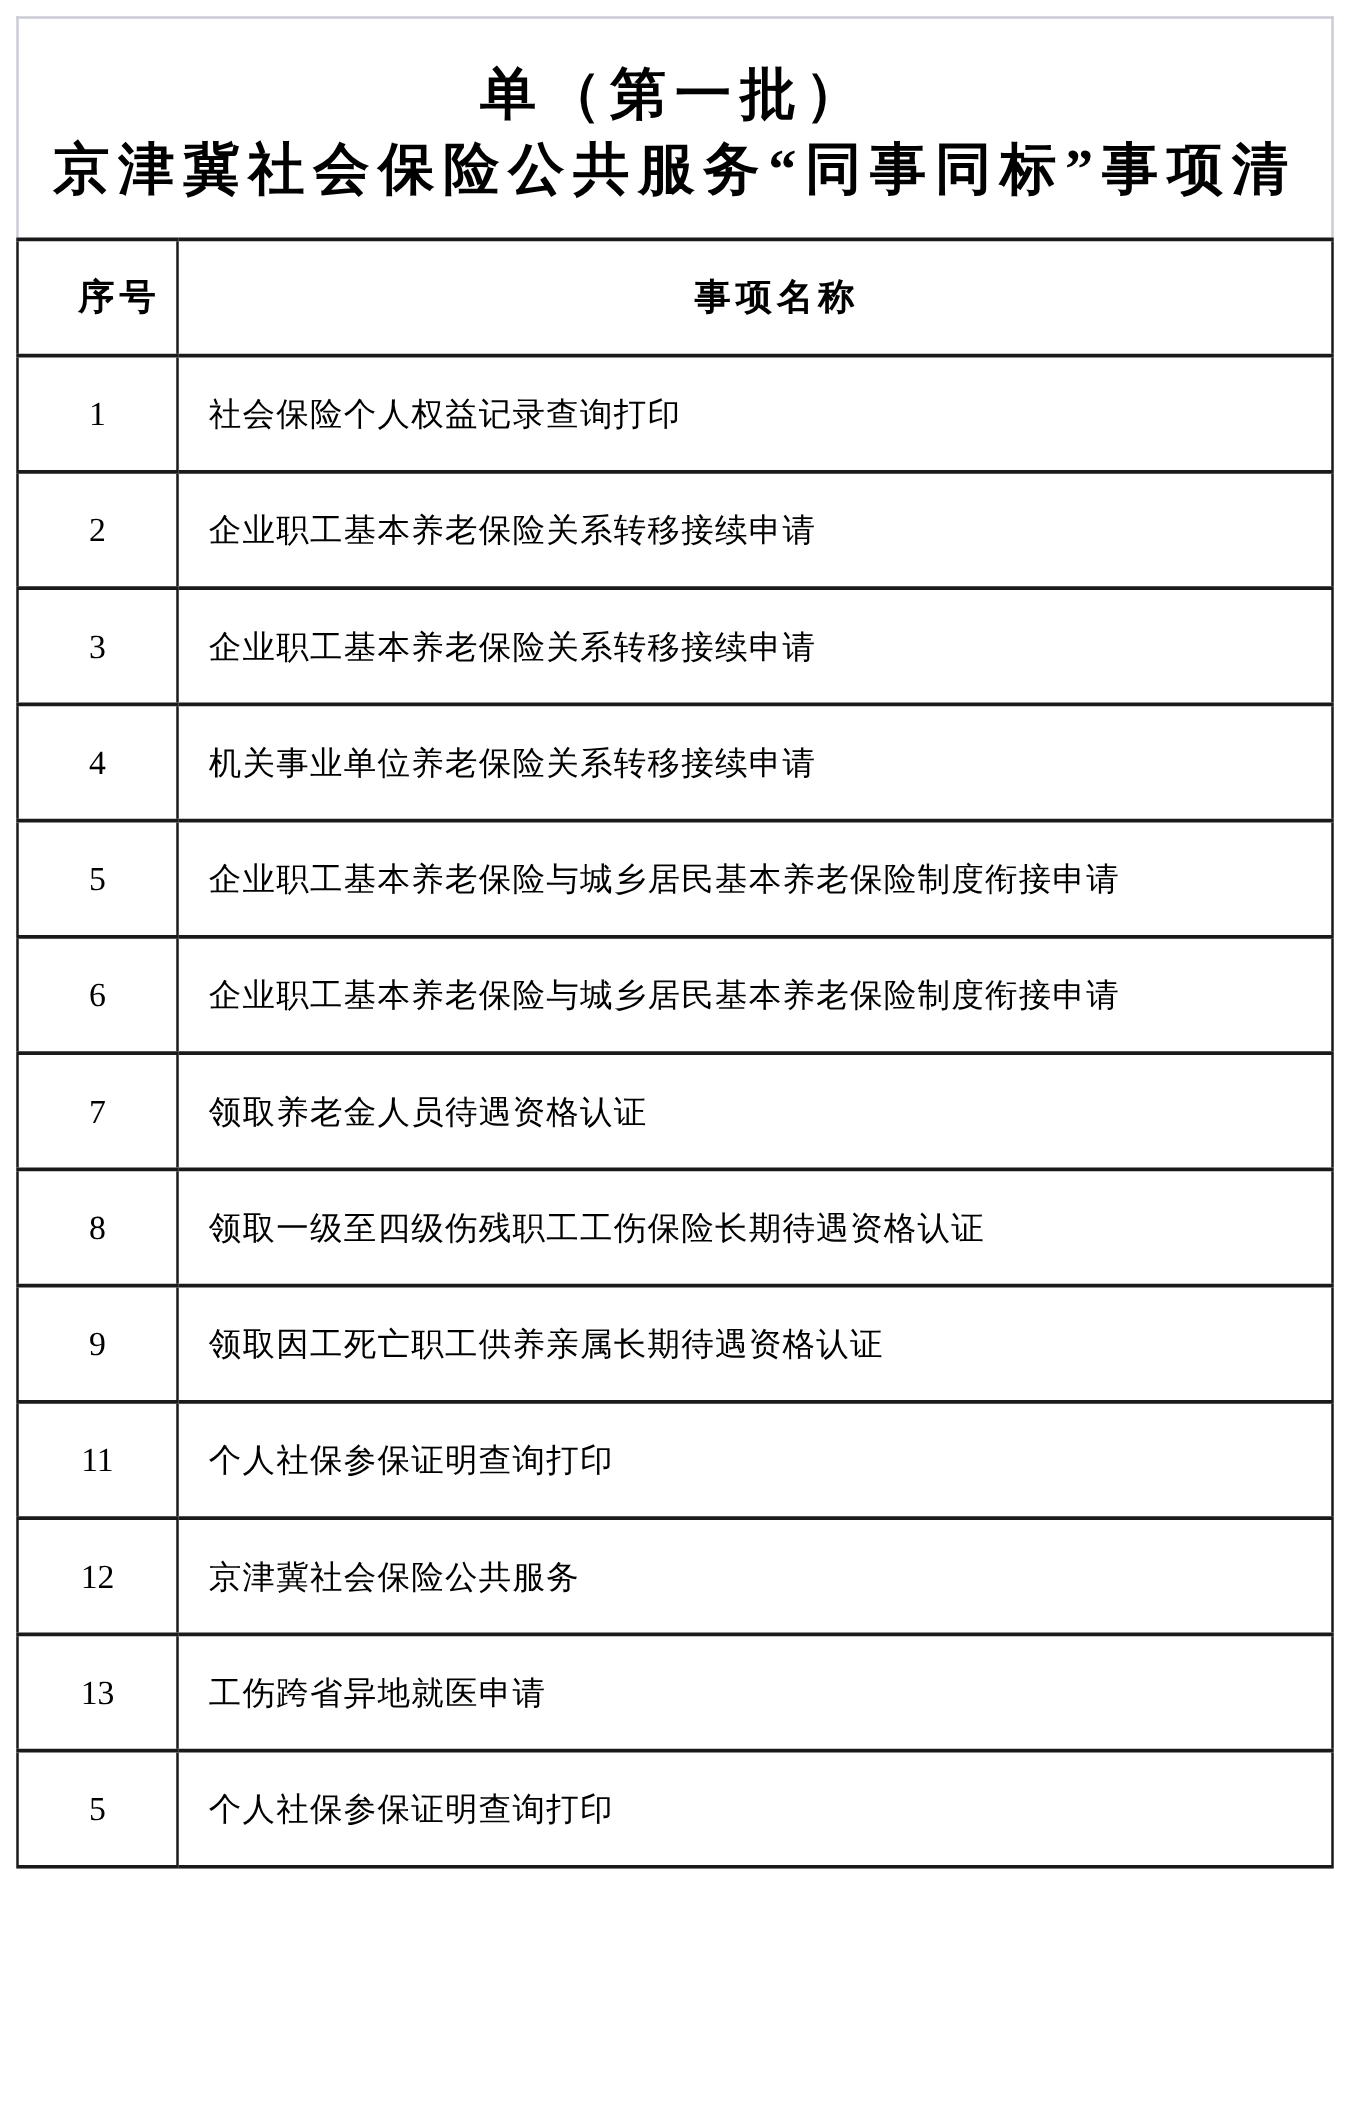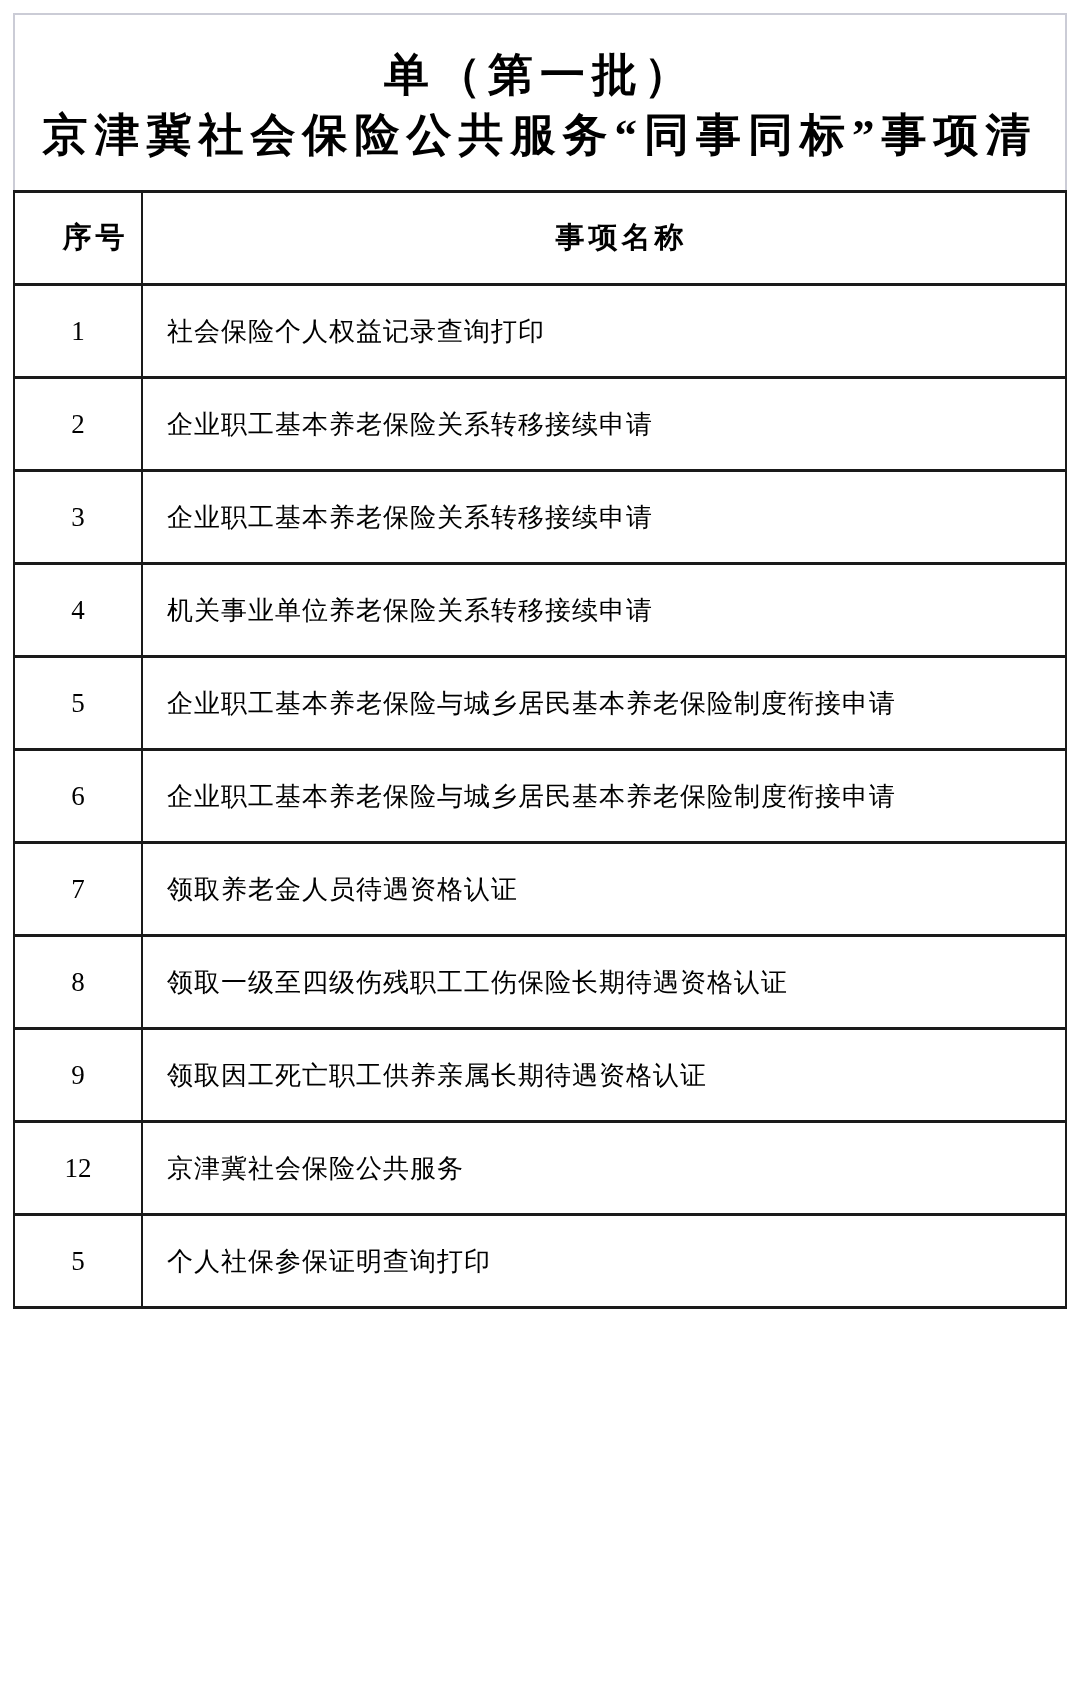--- a/index.html
+++ b/index.html
@@ -121,22 +121,30 @@
         </tr>
         <tr>
           <td class="cell-no col-no">8</td>
           <td class="cell-name">领取一级至四级伤残职工工伤保险长期待遇资格认证</td>
         </tr>
         <tr>
           <td class="cell-no col-no">9</td>
           <td class="cell-name">领取因工死亡职工供养亲属长期待遇资格认证</td>
         </tr>
         <tr>
+          <td class="cell-no col-no">11</td>
+          <td class="cell-name">个人社保参保证明查询打印</td>
+        </tr>
+        <tr>
           <td class="cell-no col-no">12</td>
           <td class="cell-name">京津冀社会保险公共服务</td>
+        </tr>
+        <tr>
+          <td class="cell-no col-no">13</td>
+          <td class="cell-name">工伤跨省异地就医申请</td>
         </tr>
         <tr>
           <td class="cell-no col-no">5</td>
           <td class="cell-name">个人社保参保证明查询打印</td>
         </tr>
       </tbody>
   </table>
 
 </div>
 

